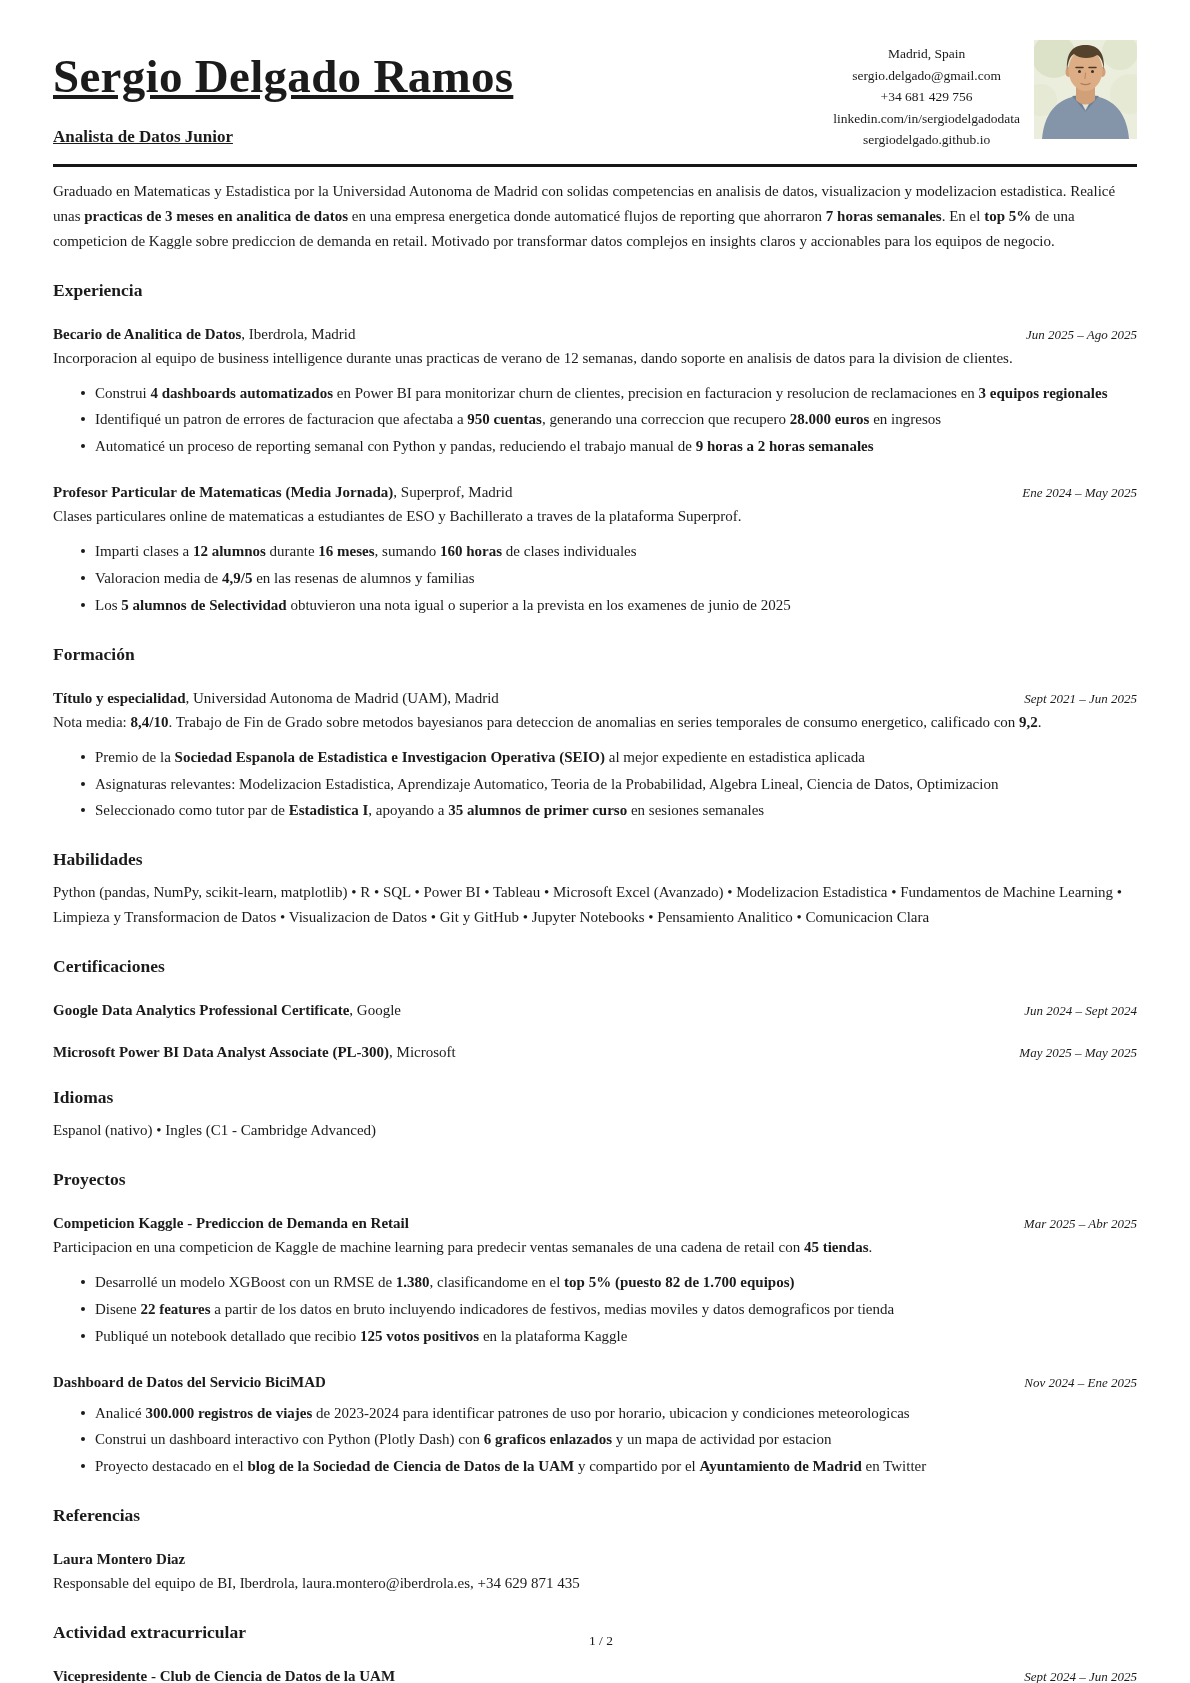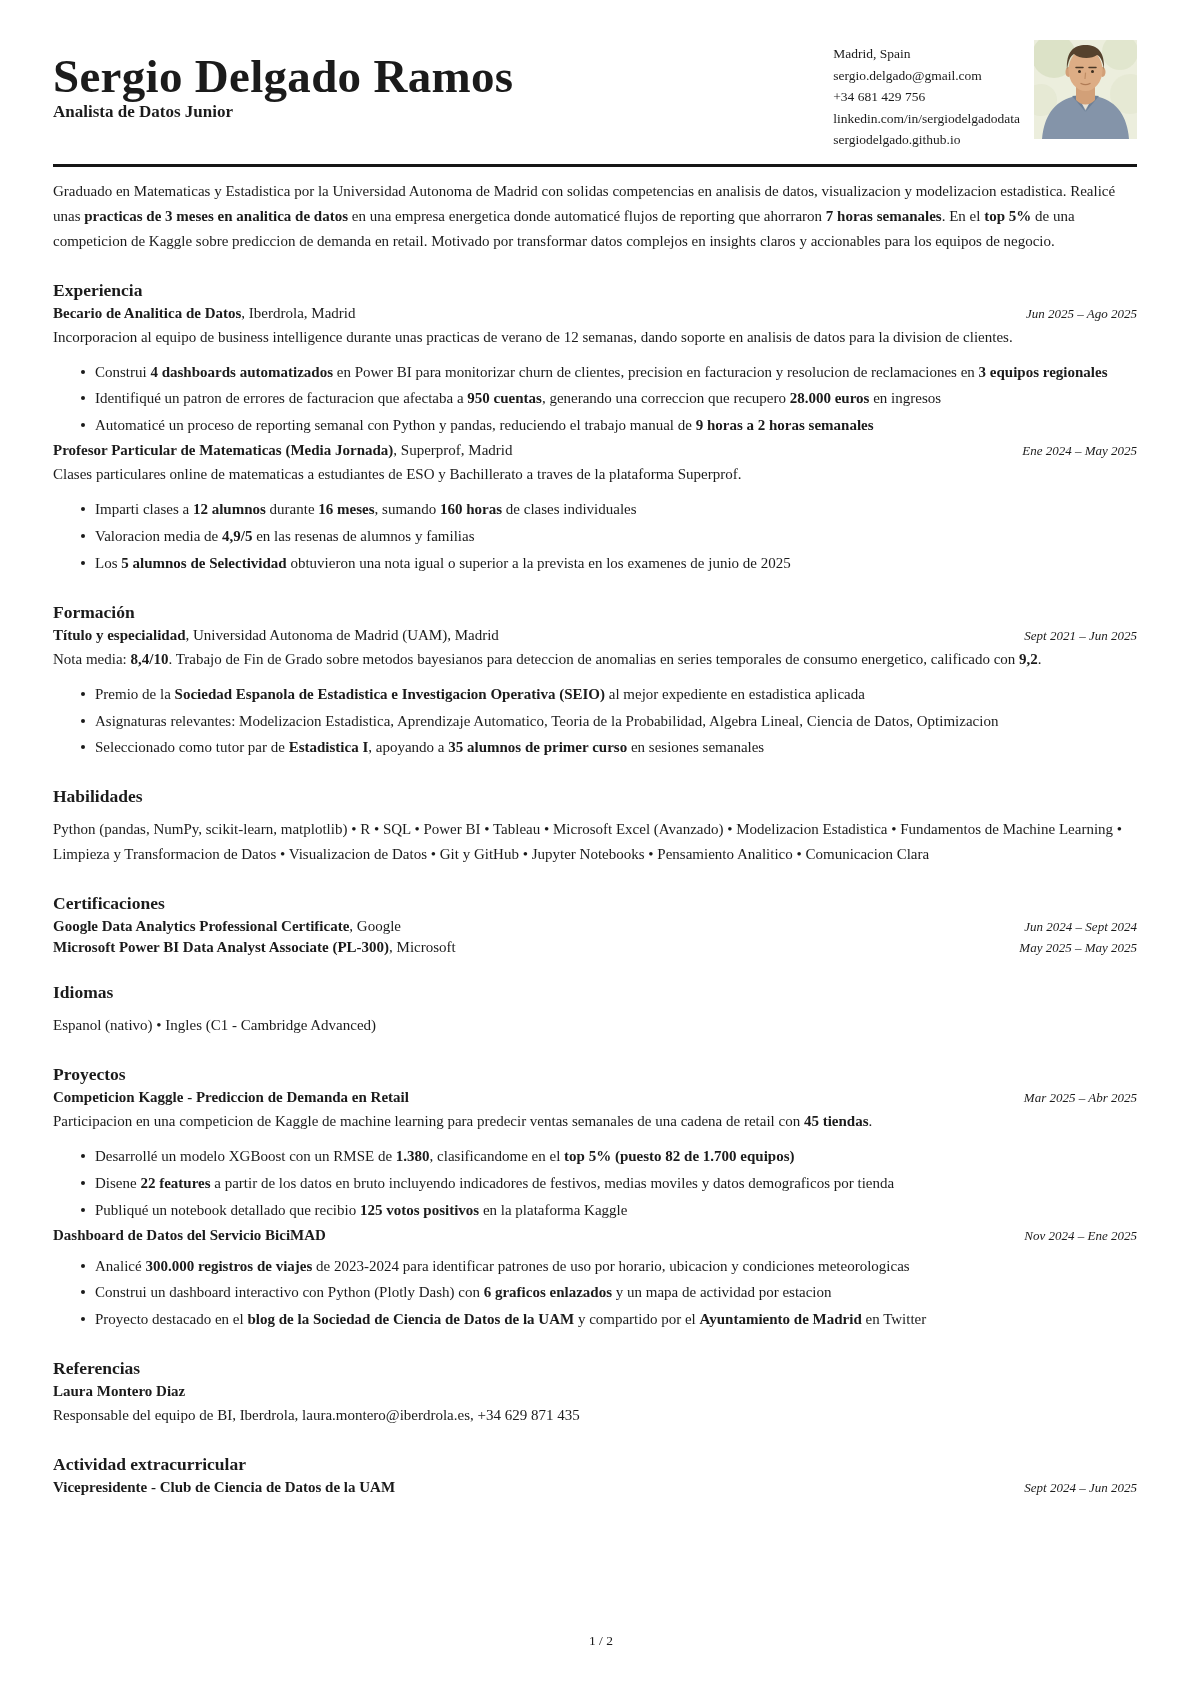--- a/index.html
+++ b/index.html
@@ -3,34 +3,34 @@
 <meta charset="utf-8">
 <style>
   html,body{margin:0;padding:0;background:#ffffff;}
   .page{
     width:1190px;height:1683px;position:relative;box-sizing:border-box;
     padding:40px 53px 0 53px;background:#ffffff;color:#1b1b1b;
     font-family:"Liberation Serif","DejaVu Serif",serif;overflow:hidden;
   }
   
   .hdr{display:flex;justify-content:space-between;align-items:flex-start;}
-  .hdr-left{padding-top:12px;}
+  .hdr-left{padding-top:12px;text-decoration:underline;}
   .name{font-size:47px;font-weight:700;margin:0;line-height:1.05;letter-spacing:.3px;}
-  .subtitle{font-size:17px;font-weight:700;margin-top:1px;}
+  .subtitle{font-size:17px;font-weight:700;margin-top:26px;}
   .hdr-right{display:flex;align-items:flex-start;gap:14px;}
-  .contact{text-align:left;font-size:13.5px;line-height:1.6;padding-top:3px;}
+  .contact{text-align:center;font-size:13.5px;line-height:1.6;padding-top:3px;}
   .contact div{white-space:nowrap;}
   .photo{width:103px;height:99px;flex:0 0 auto;overflow:hidden;}
   .divider{margin-top:13px;height:3px;background:#151515;}
   
   .summary{font-size:15px;line-height:1.66;margin:12px 0 0 0;}
   b{font-weight:700;}
   .sec-h{font-size:17.5px;font-weight:700;margin:26px 0 0 0;}
   .para{font-size:15px;line-height:1.66;margin:10px 0 0 0;}
-  .entry{margin-top:4px;}
+  .entry{margin-top:25px;}
   .entry-head{display:flex;justify-content:space-between;align-items:baseline;gap:20px;}
   .entry-title{font-size:15px;}
   .entry-date{font-size:13px;font-style:italic;white-space:nowrap;}
   .entry-desc{font-size:15px;line-height:1.66;margin:3px 0 0 0;}
   ul.bullets{list-style:none;margin:10px 0 0 0;padding:0 0 0 27px;}
   ul.bullets li{
     font-size:15px;line-height:1.66;position:relative;padding-left:15px;margin:2px 0;
   }
   ul.bullets li::before{
     content:"";position:absolute;left:1px;top:10px;width:4px;height:4px;border-radius:50%;background:#1b1b1b;

